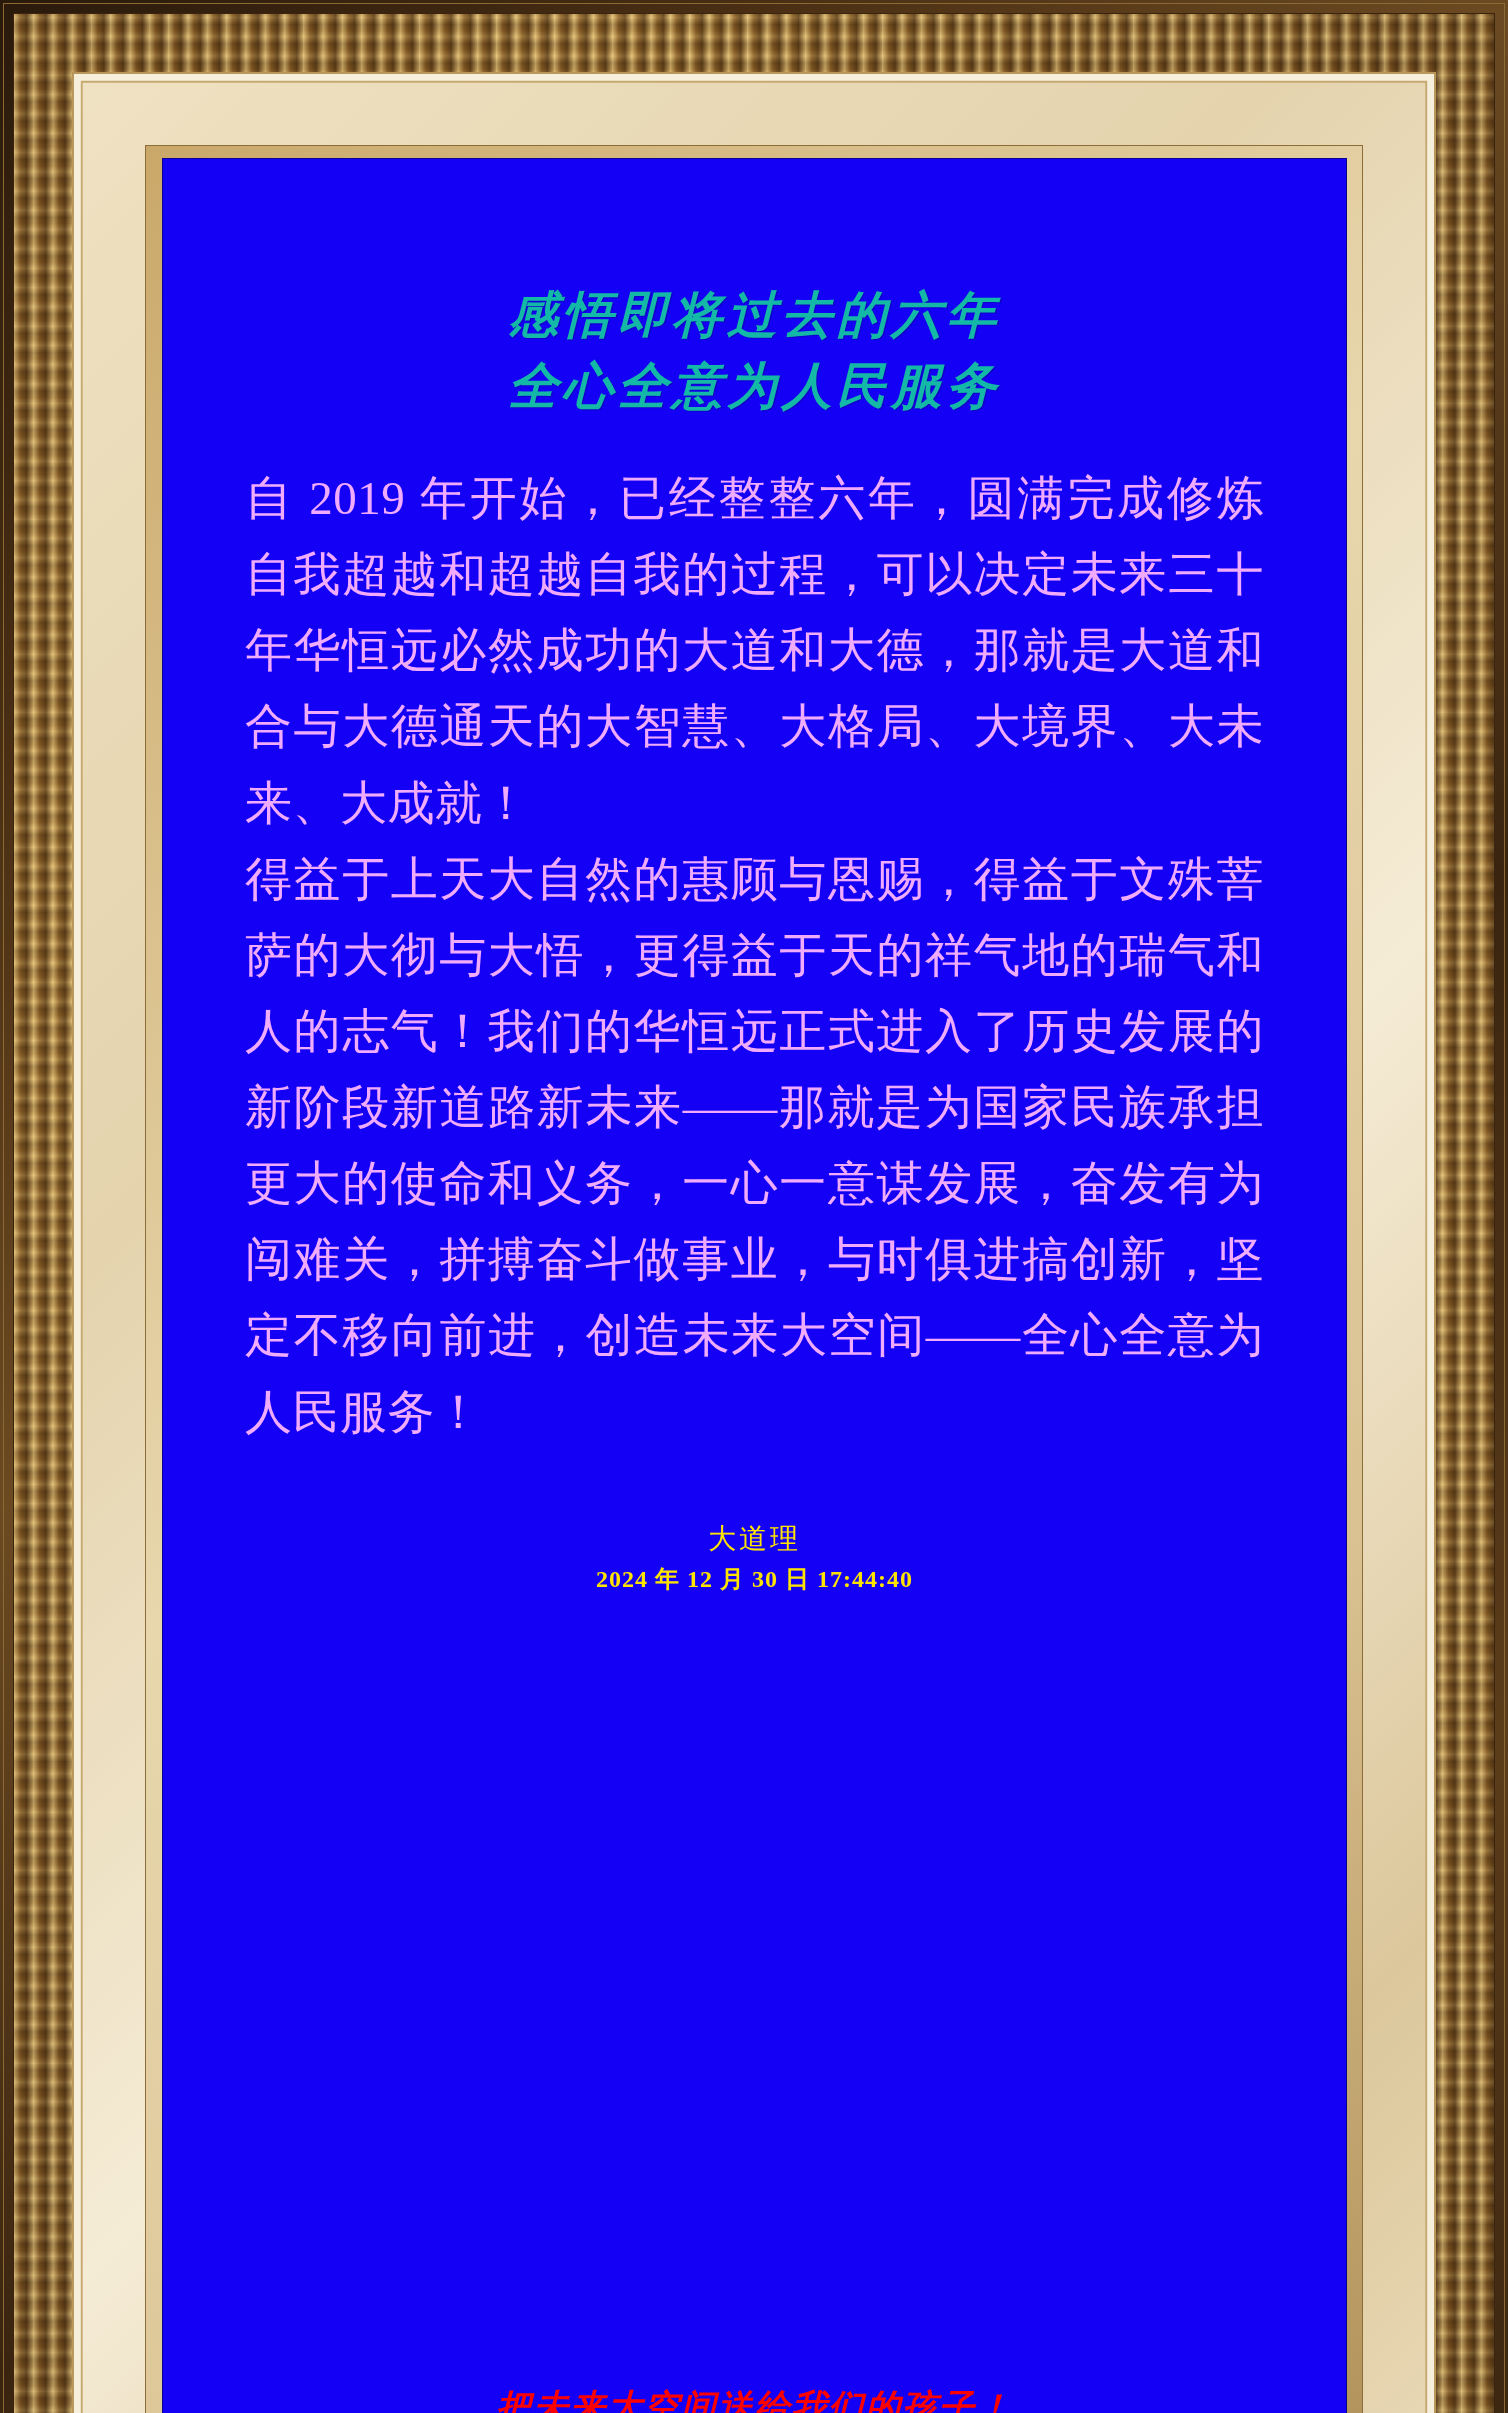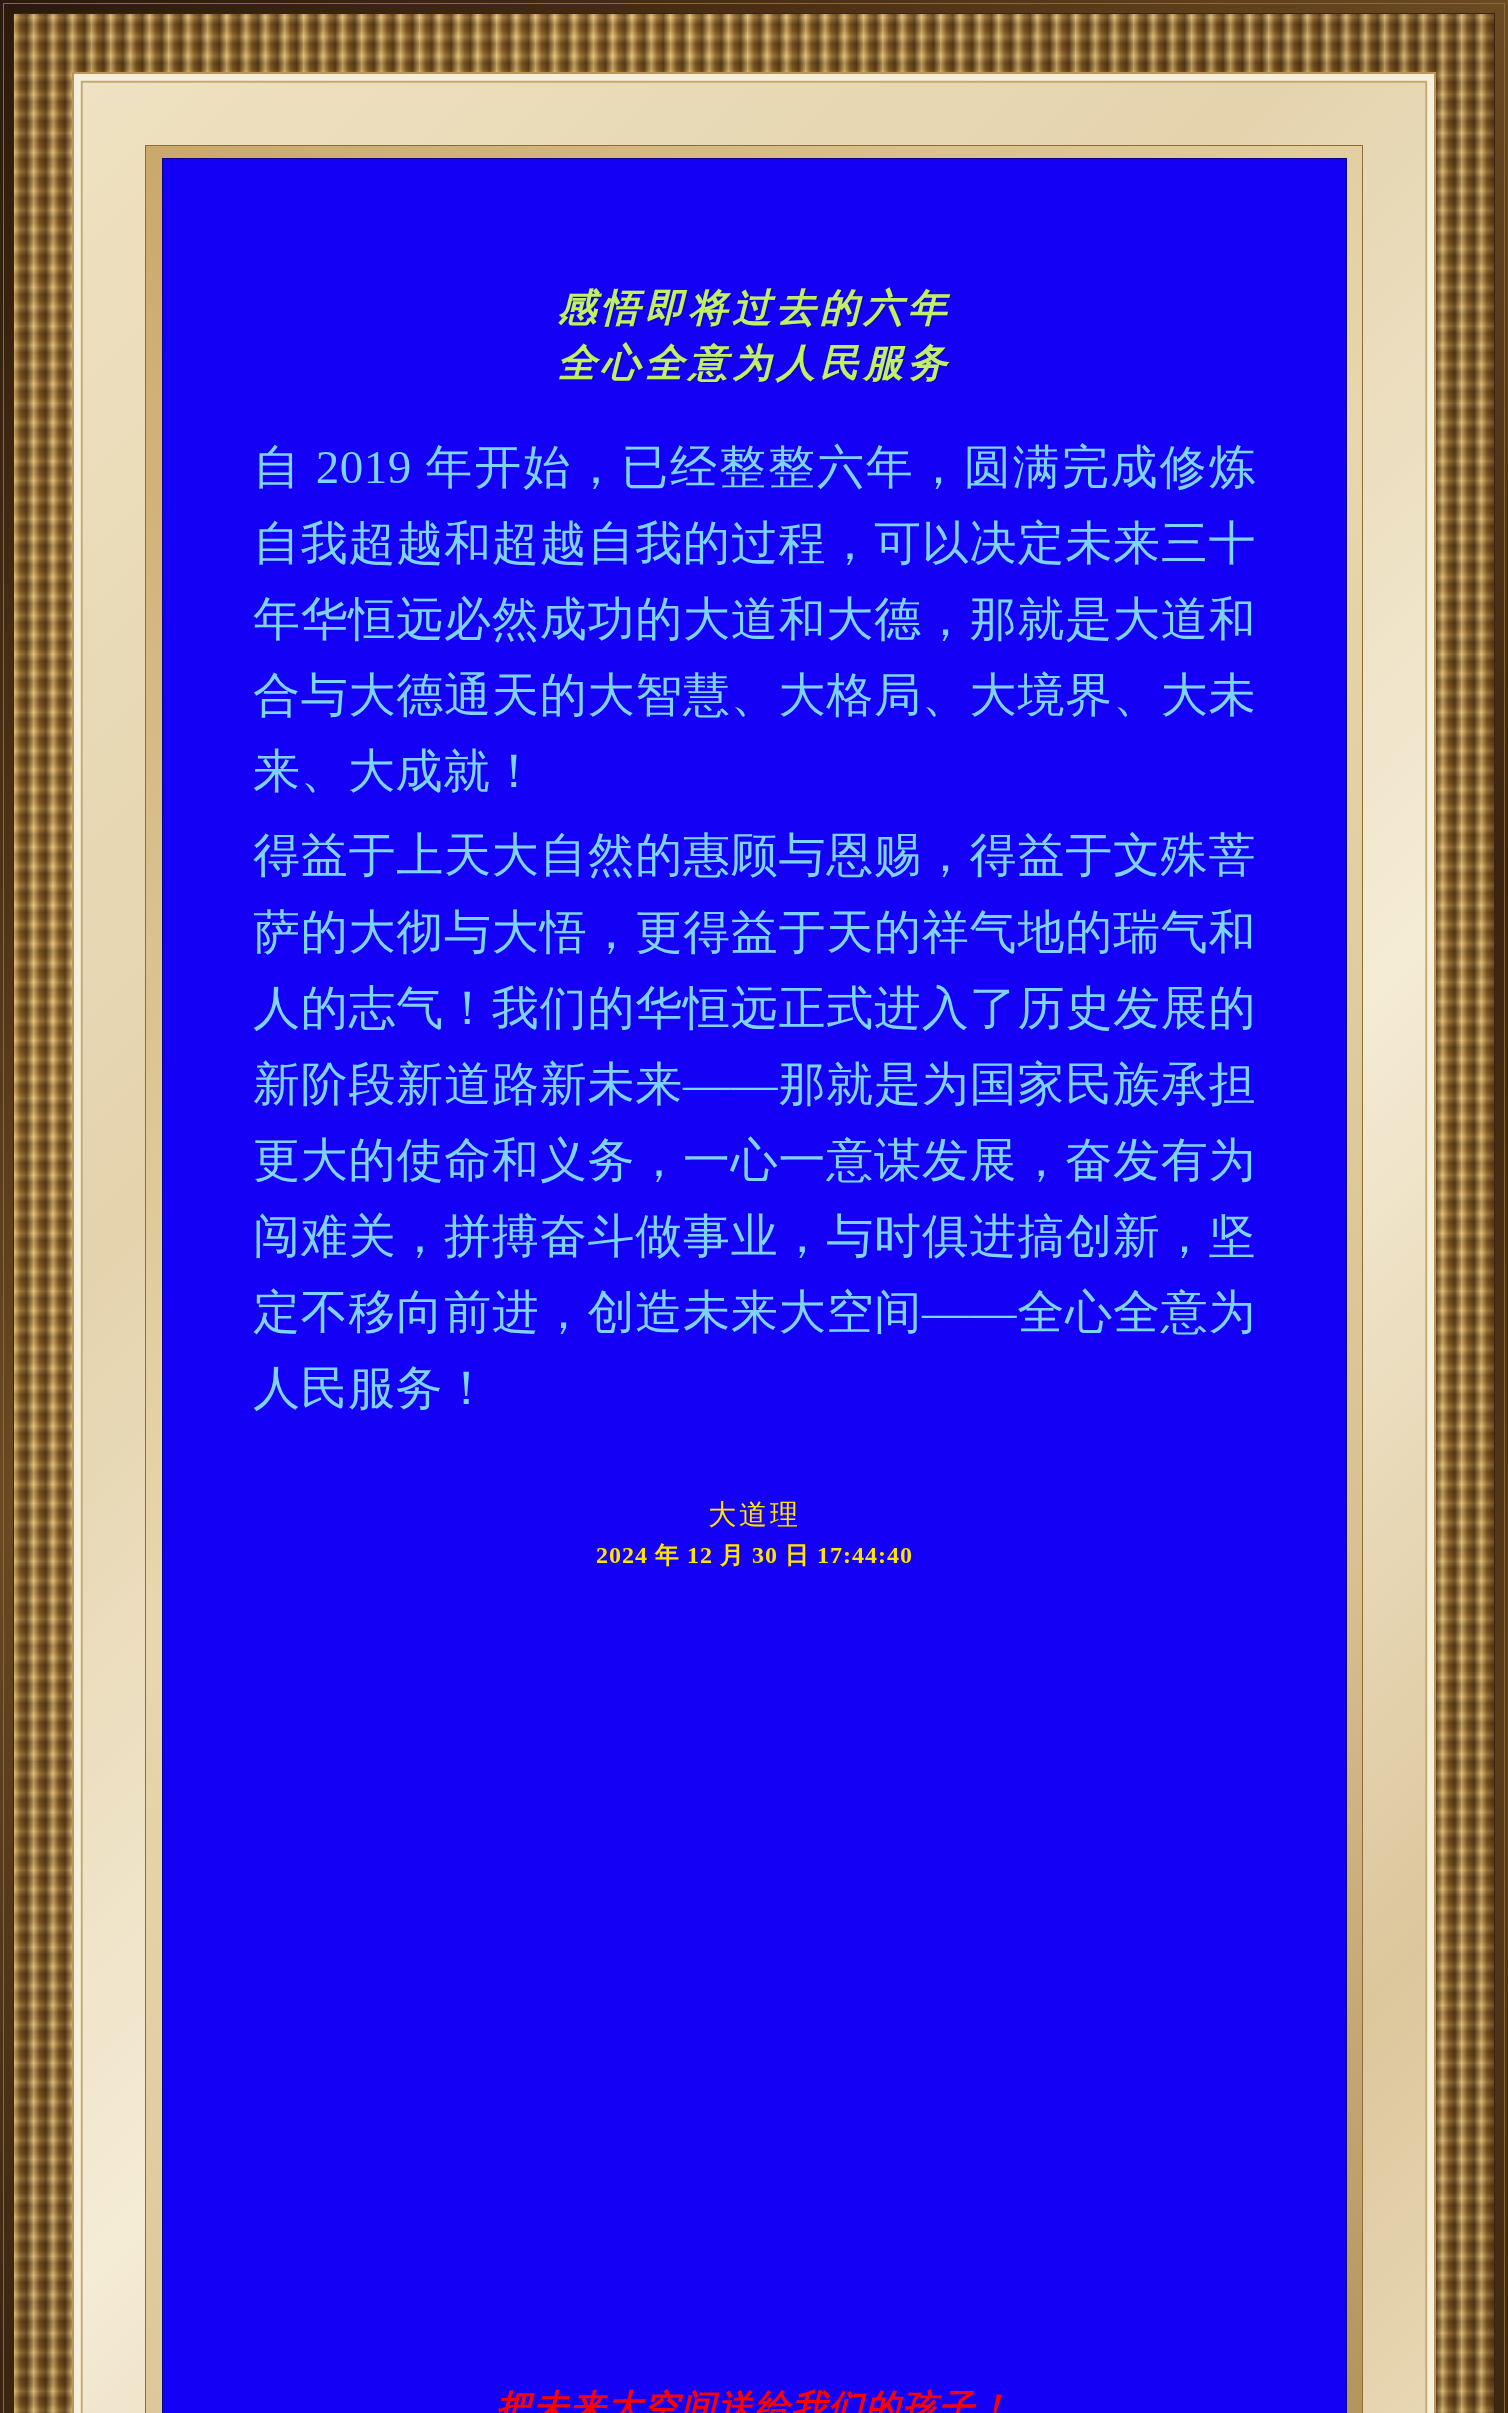--- a/index.html
+++ b/index.html
@@ -95,43 +95,43 @@
     top: 0;
     padding: 0 82px;
   }
 
   
   .title-block {
     margin-top: 121px;
     text-align: center;
   }
   .title-line {
-    color: #bef264;
+    color: #14b8a6;
     font-family: "Liberation Serif", serif;
     font-style: italic;
     font-weight: bold;
-    font-size: 39px;
+    font-size: 50px;
     letter-spacing: 4.8px;
     line-height: 1.42;
     text-shadow: 1.4px 1.4px 0 rgba(0,0,0,.18);
   }
 
   
   .body-block {
     margin-top: 38px;
   }
   .para {
-    color: #7dd3fc;
+    color: #f0abfc;
     font-family: "Liberation Serif", serif;
     font-size: 47px;
     line-height: 1.62;
     letter-spacing: 0.5px;
     text-align: justify;
     text-justify: inter-character;
-    margin: 8px;
+    margin: 0;
   }
   .para + .para { margin-top: 0; }
 
   
   .sign-block {
     margin-top: 68px;
     text-align: center;
   }
   .sign-name {
     color: #ffe400;

